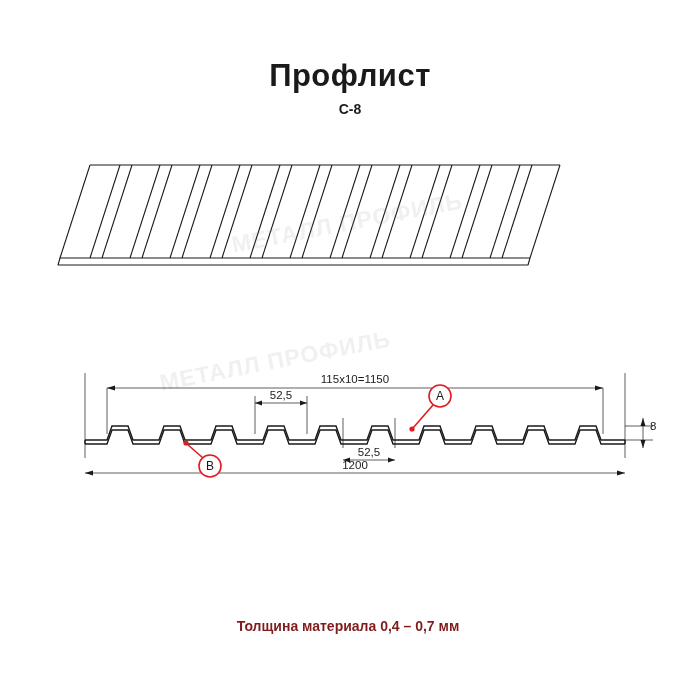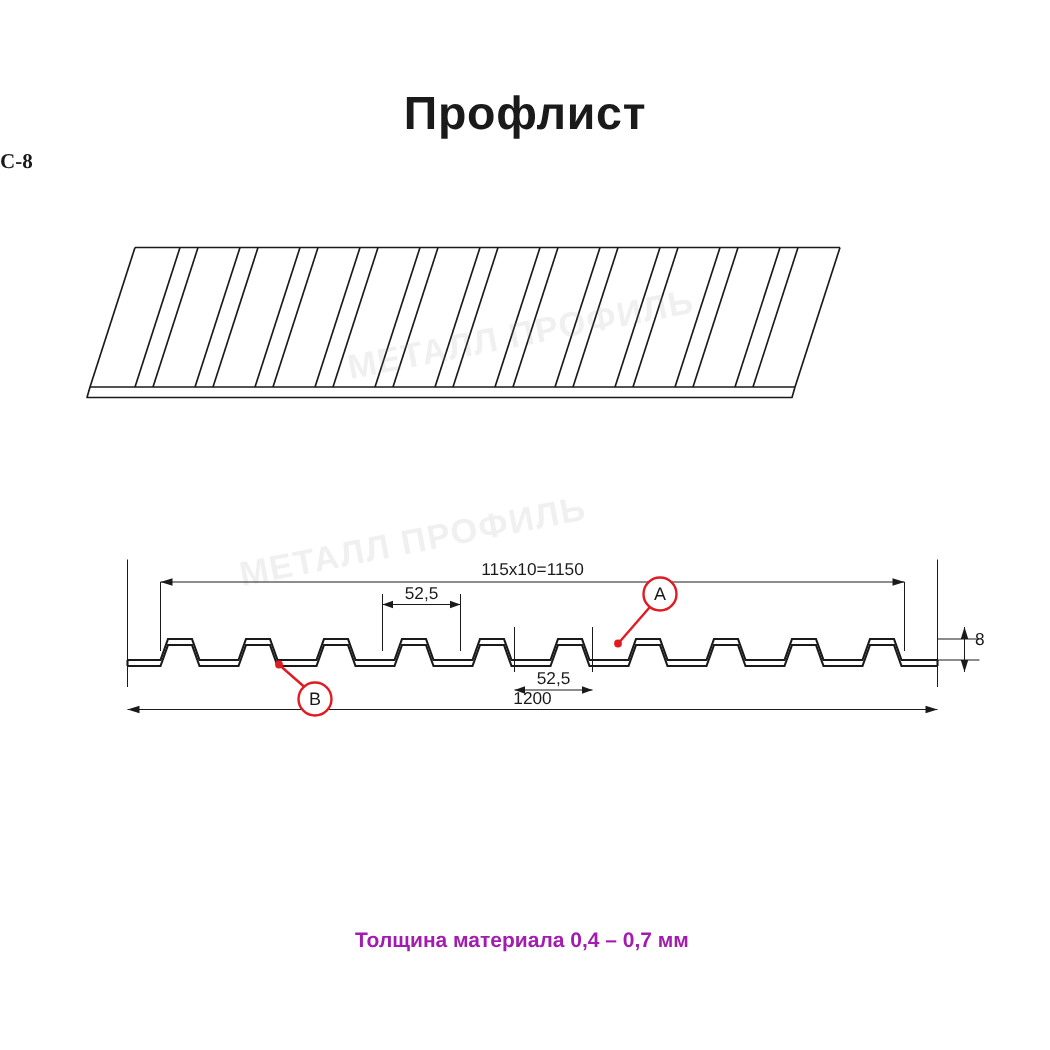--- a/index.html
+++ b/index.html
@@ -30,34 +30,34 @@
     font-size: 31px;
     font-weight: bold;
     letter-spacing: 0.5px;
     color: #1a1a1a;
   }
   .subtitle {
     position: absolute;
     top: 101px;
     left: 0;
     width: 700px;
+    text-align: center;
     font-size: 14px;
     font-weight: bold;
     color: #1a1a1a;
-    font-family: Liberation Serif, serif;
   }
   .footer-note {
     position: absolute;
     top: 618px;
     left: 0;
     width: 696px;
     text-align: center;
     font-size: 14px;
     font-weight: bold;
-    color: #a21caf;
+    color: #7f1d1d;
   }
   .iso-area {
     position: absolute;
     left: 60px;
     top: 140px;
     width: 580px;
     height: 180px;
   }
   .section-area {
     position: absolute;

